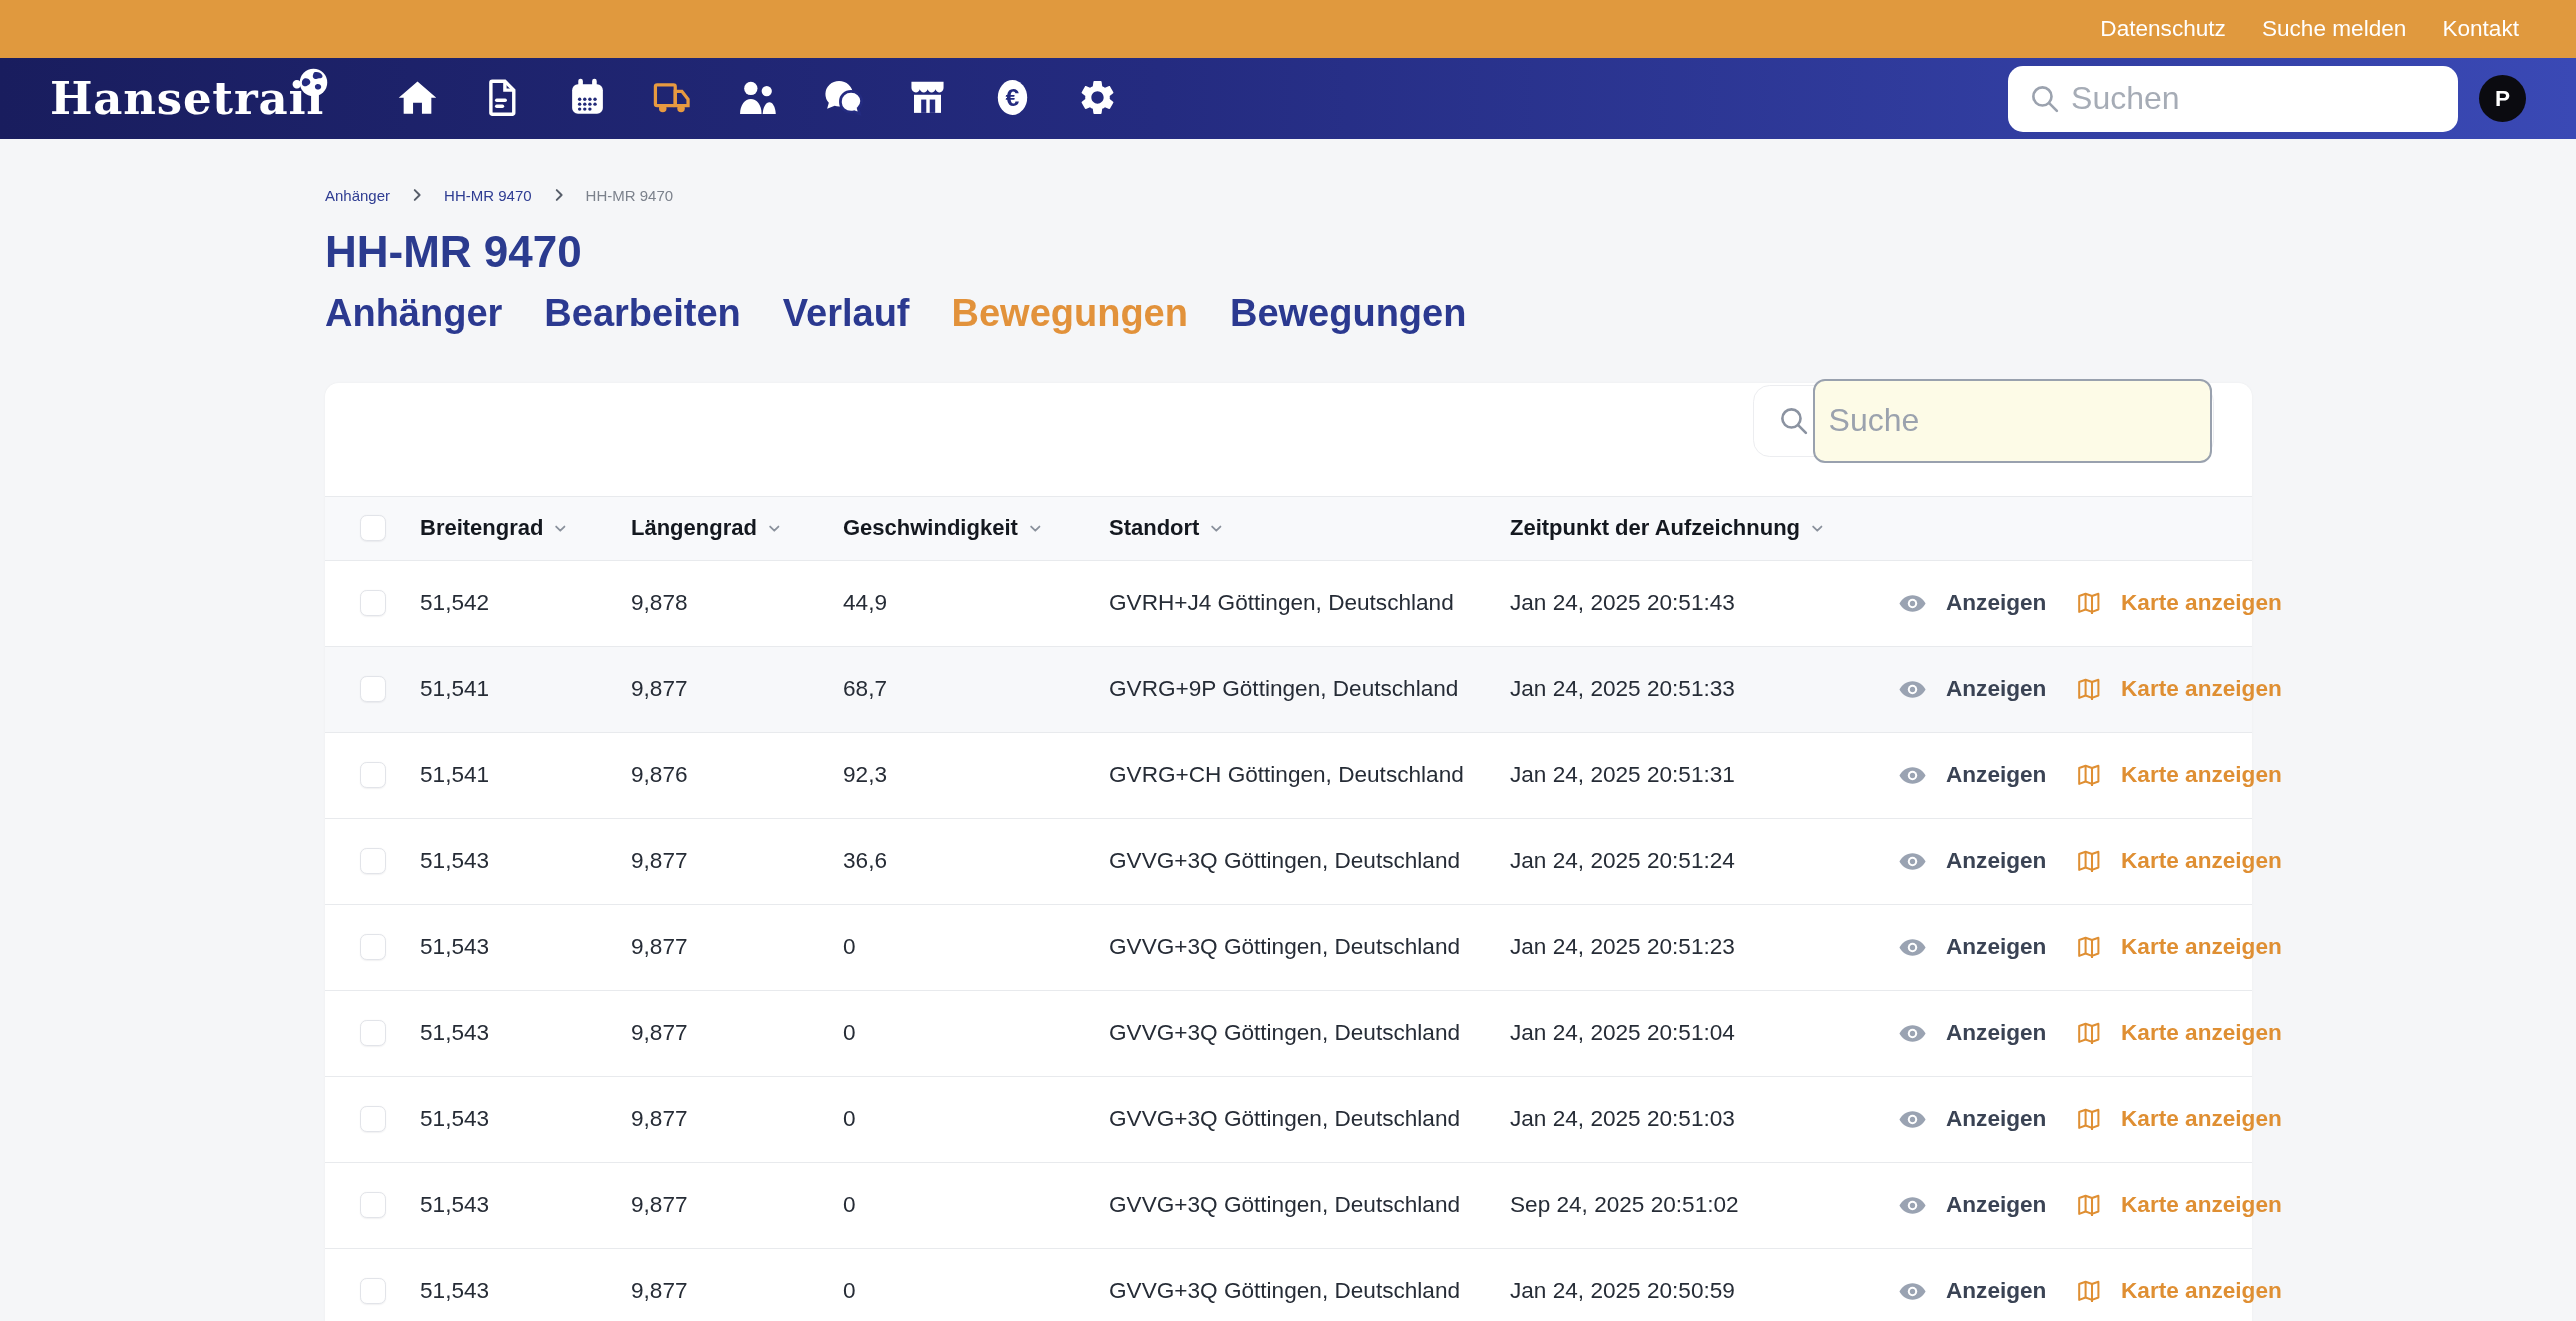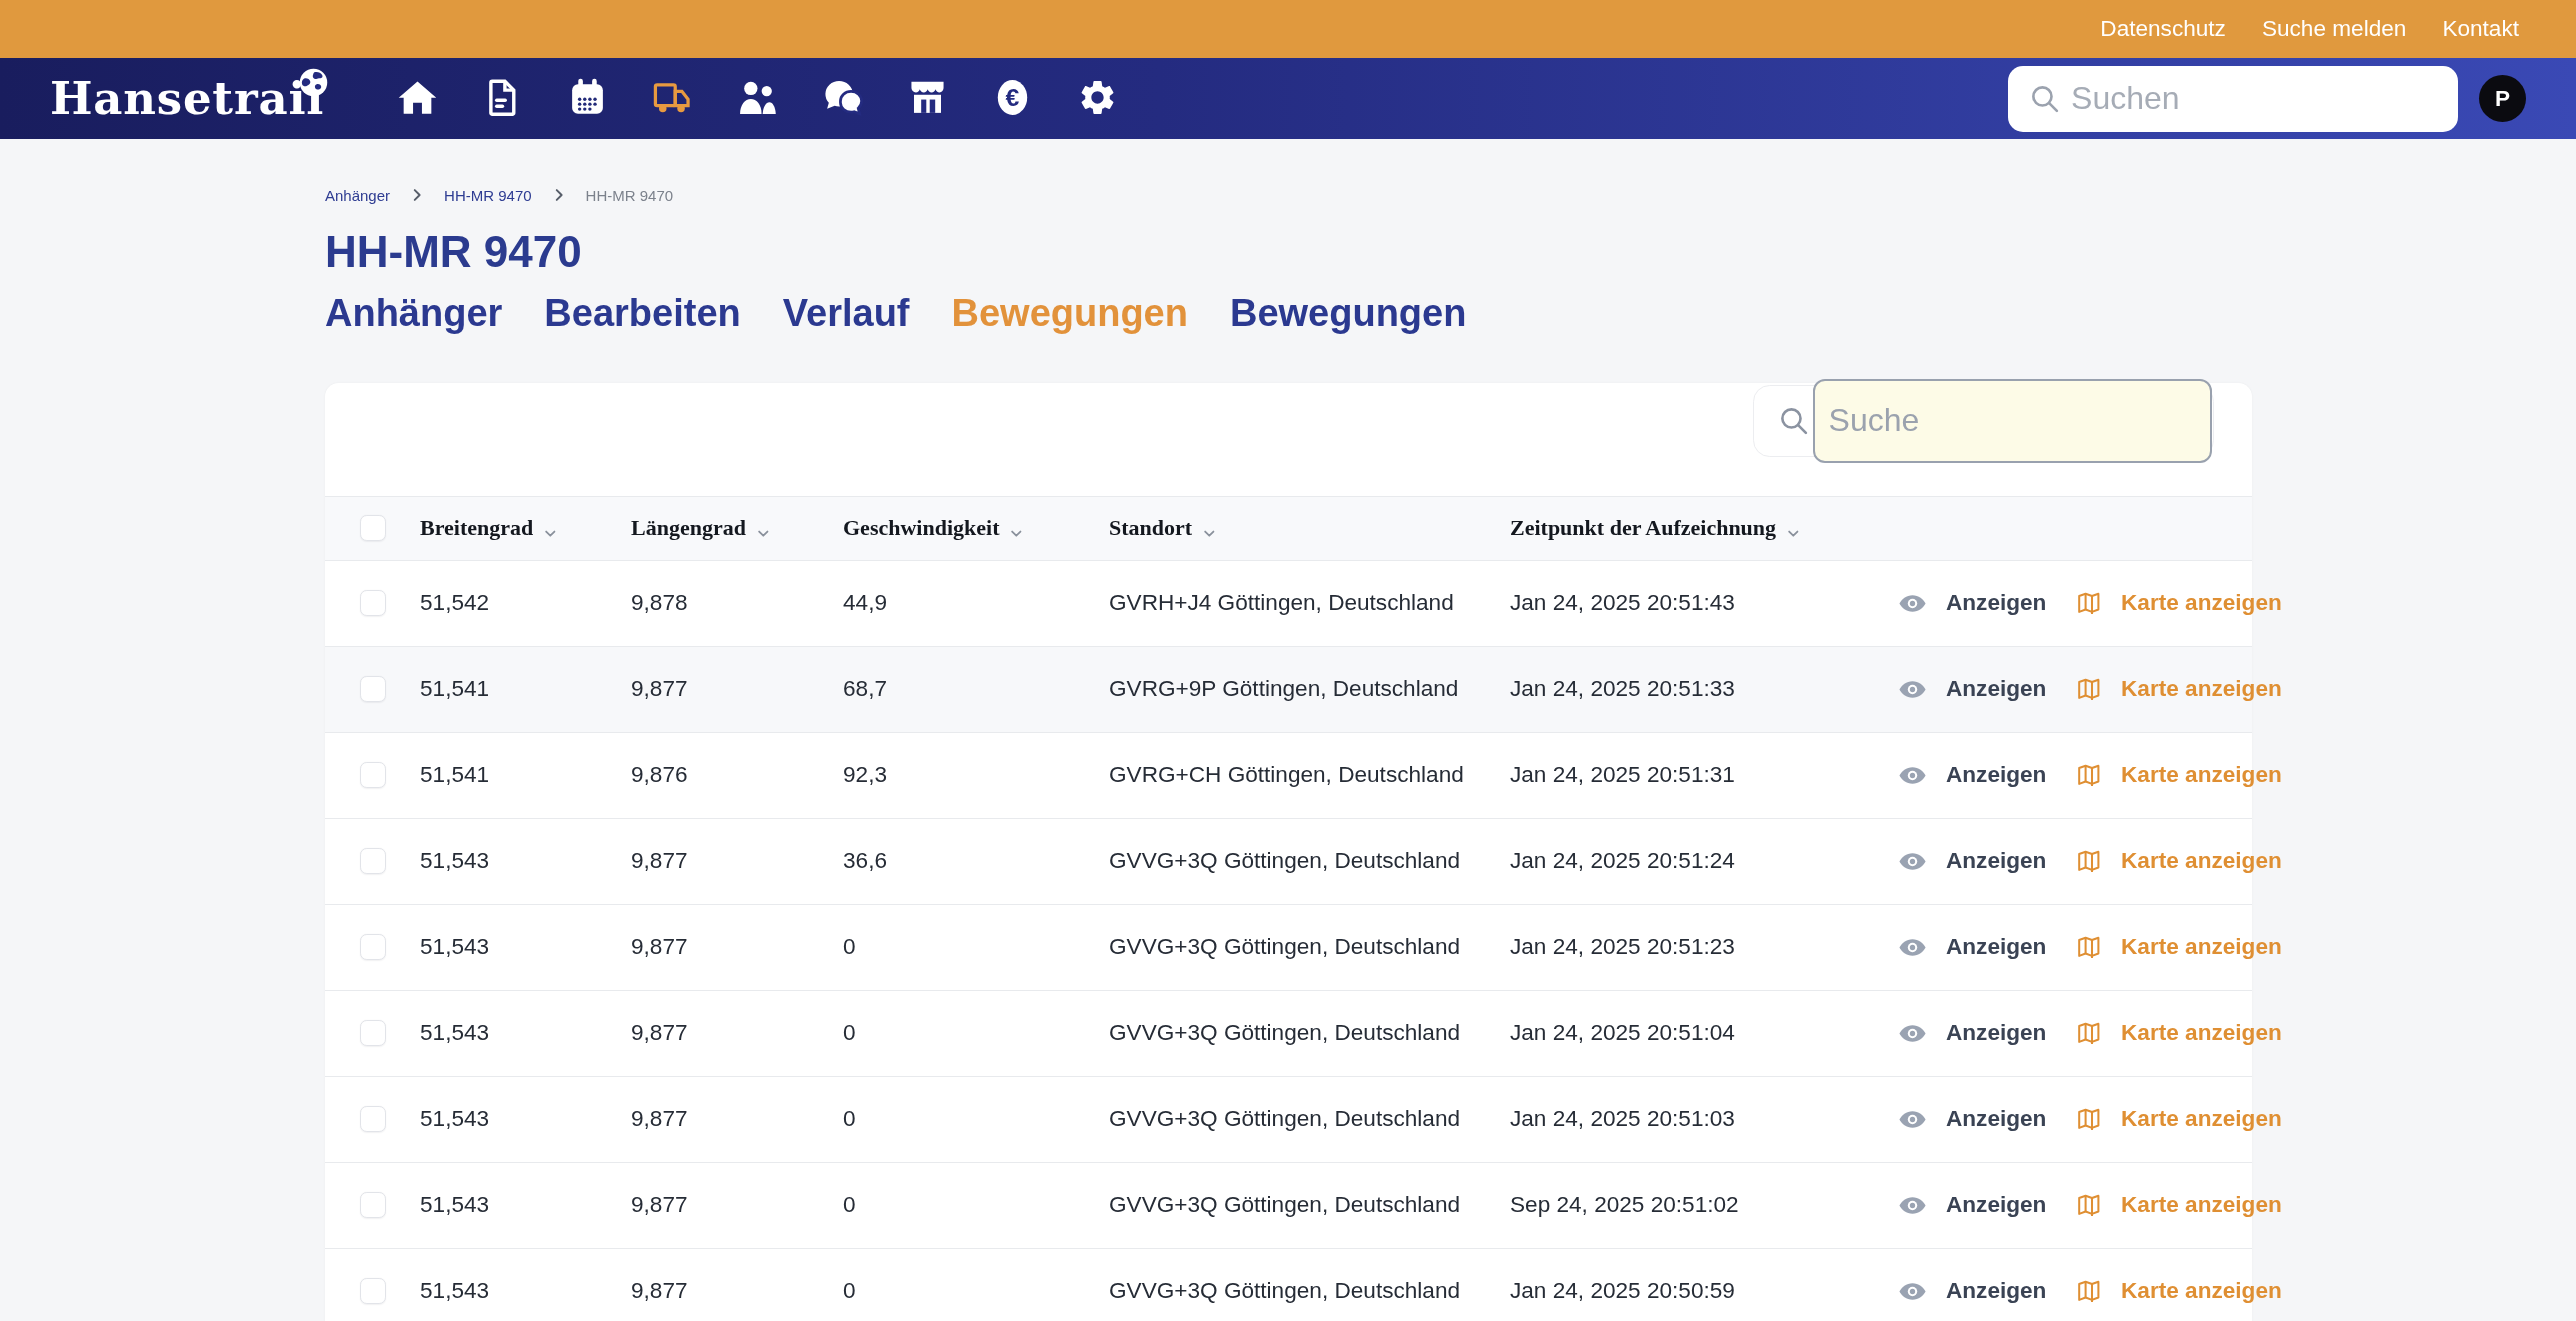--- a/index.html
+++ b/index.html
@@ -62,21 +62,21 @@
   .thead { display:flex; align-items:center; height:65px; background:#F8F9FB;
            border-top:0.8px solid #E8EAED; border-bottom:0.8px solid #E8EAED;
            font-size:22px; font-weight:bold; color:#14181F; }
   .cell-check { width:95px; padding-left:35px; flex:none; }
   .checkbox { width:25.6px; height:25.6px; border:1.5px solid #E2E4E9; border-radius:6.8px;
               background:#FFFFFF; box-shadow:0 0.8px 1.5px rgba(20,25,40,.06); cursor:pointer; }
   .col-lat { width:211px; flex:none; } .col-lng { width:212px; flex:none; }
   .col-speed { width:266px; flex:none; } .col-loc { width:401px; flex:none; }
   .col-time { width:388px; flex:none; }
   .col-actions { flex:1; display:flex; align-items:center; padding-right:36px; }
-  .th-label { display:inline-flex; align-items:flex-end; gap:9px; cursor:pointer;font-family:Liberation Serif, serif; }
+  .th-label { display:inline-flex; align-items:center; gap:9px; cursor:pointer; }
   .th-label svg { width:16.6px; height:16.6px; color:#8A919C; }
 
   .row { display:flex; align-items:center; height:86px; border-bottom:0.8px solid #E8EAED;
          font-size:22.6px; color:#262C36; }
   .row.highlight { background:#F7F8FA; }
   .action { display:inline-flex; align-items:center; gap:19px; font-weight:bold;
             cursor:pointer; white-space:nowrap; }
   .action-view { color:#3A4354; }
   .action-view svg { width:29px; height:29px; }
   .action-map { color:#DF8F33; margin-left:30px; }

